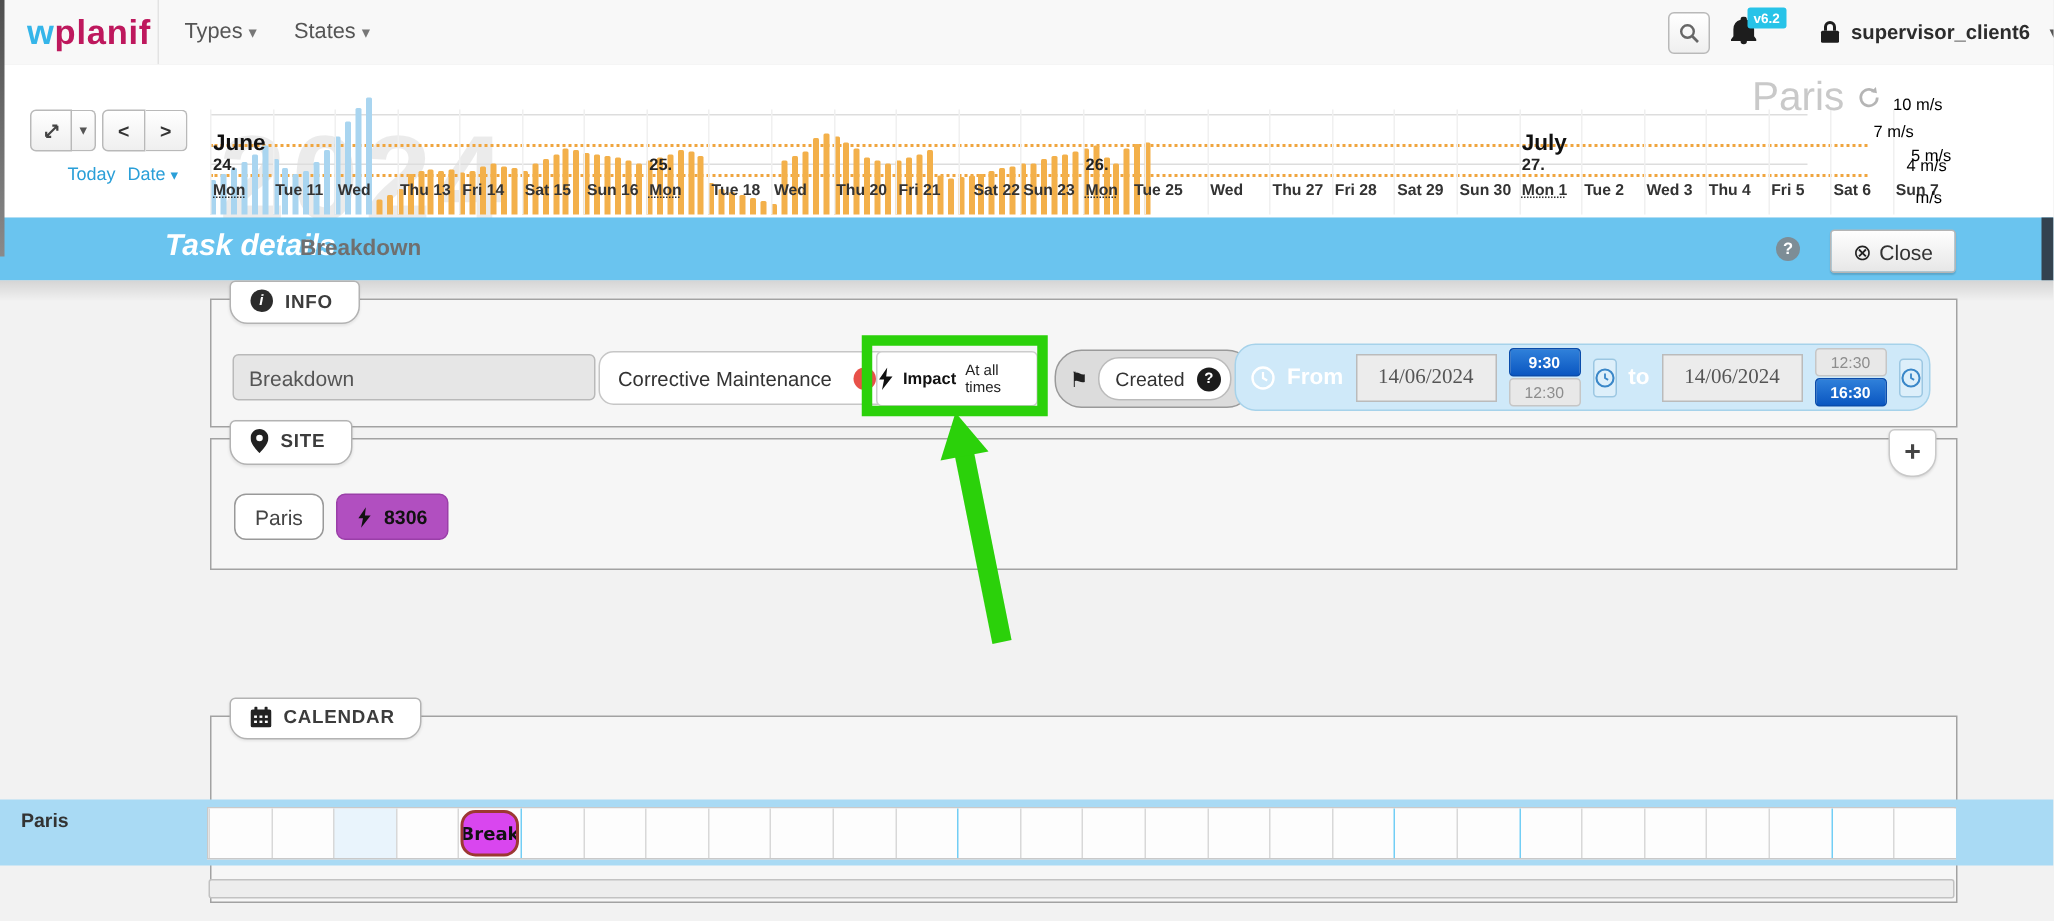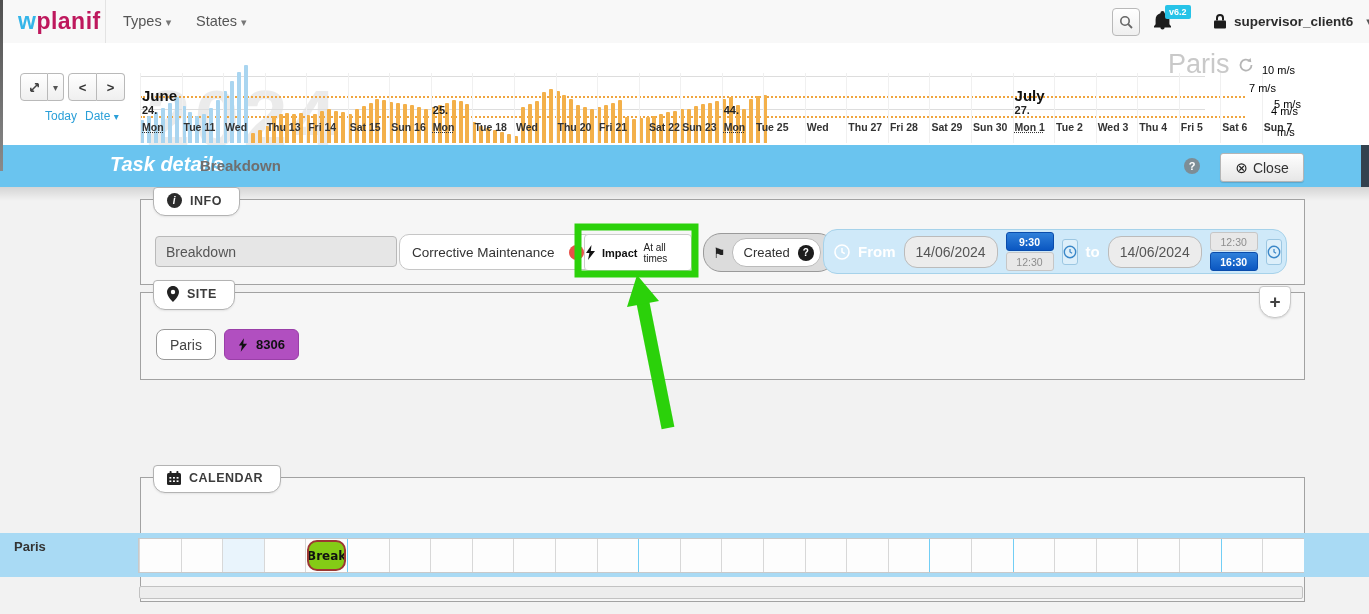--- a/index.html
+++ b/index.html
@@ -74,40 +74,40 @@
   .red-dot{width:15px;height:15px;border-radius:50%;background:#e85149;}
   .impact-btn{position:absolute;left:443px;top:34px;width:106px;height:35px;background:#fff;border:1px solid #ccc;border-radius:4px;display:flex;align-items:center;justify-content:center;gap:6px;}
   .impact-b{font-size:11px;font-weight:bold;color:#111;}
   .impact-r{font-size:10px;color:#222;}
   .created-grp{position:absolute;left:562px;top:33px;width:118px;height:37px;background:#dcdcdc;border:1px solid #9a9a9a;border-radius:18px;display:flex;align-items:center;padding:0 4px 0 9px;gap:6px;}
   .flag{font-size:14px;color:#222;}
   .created-inner{background:#fff;border:1px solid #bbb;border-radius:14px;height:27px;display:flex;align-items:center;gap:8px;padding:0 6px 0 11px;font-size:13px;color:#333;}
   .qbadge{width:16px;height:16px;border-radius:50%;background:#1c1c1c;color:#fff;font-size:10px;font-weight:bold;text-align:center;line-height:16px;}
   .when-panel{position:absolute;left:682px;top:29px;width:464px;height:45px;background:#cfe9f9;border:1px solid #a6d2ea;border-radius:14px;display:flex;align-items:center;padding:0 10px;gap:8px;box-sizing:border-box;}
   .when-lbl{font-size:15px;font-weight:bold;color:#fff;}
-  .date-input{width:88px;height:28px;background:#ececec;border:1px solid #bbb;border-radius:13px;text-align:center;font-size:14px;color:#555;font-family:Liberation Sans, sans-serif;}
+  .date-input{width:88px;height:28px;background:#ececec;border:1px solid #bbb;border-radius:0;text-align:center;font-size:14px;color:#555;font-family:Liberation Serif, serif;}
   .tstack{display:flex;flex-direction:column;gap:1px;}
   .topt{width:46px;height:17px;border-radius:3px;font-size:10.5px;font-weight:bold;display:flex;align-items:center;justify-content:center;}
   .topt.sel{background:linear-gradient(#2f80da,#0b57c1);color:#fff;border:1px solid #0a4cab;}
   .topt.un{background:#e8e8e8;color:#8d8d8d;border:1px solid #c6c6c6;font-weight:normal;}
   .clock-btn{width:24px;height:24px;background:#ddeffa;border:1px solid #9cc7e2;border-radius:3px;display:flex;align-items:center;justify-content:center;}
   
   .chip{position:absolute;background:#fff;border:1px solid #999;border-radius:8px;height:29px;display:flex;align-items:center;padding:0 13px;font-size:14px;color:#444;}
   .chip-paris{left:15px;top:36px;}
   .chip-8306{left:83px;top:36px;background:#b14fc0;border:1px solid #9a3fa8;border-radius:6px;font-weight:bold;color:#111;gap:8px;font-size:13px;}
   .chip-france{left:16px;top:34px;}
   .plus-btn{position:absolute;right:13px;top:-7px;width:30px;height:30px;background:#fff;border:1px solid #c9c9c9;border-radius:4px 4px 15px 15px;display:flex;align-items:center;justify-content:center;font-size:19px;font-weight:bold;color:#444;box-shadow:0 1px 2px rgba(0,0,0,.12);}
   
   .band{position:absolute;left:0;top:346px;width:1369px;height:44px;background:#a9daf4;}
   .band-label{position:absolute;left:14px;top:6px;font-size:13px;font-weight:bold;color:#333;}
   .cells{position:absolute;left:138px;top:351px;width:1166px;height:35px;border:1px solid #c9c9c9;background:#fff;box-sizing:border-box;}
   .cell{position:absolute;top:0;width:41.6px;height:33px;background:#fdfdfd;border-left:1px solid #d8d8d8;box-sizing:border-box;}
   .cell.today{background:#e9f4fc;}
   .cell.accent{border-left:1px solid #72cef5;}
-  .event-pill{position:absolute;left:1px;top:1px;right:1px;bottom:1px;background:#84cc16;border:2px solid #9c3832;border-radius:10px;font-size:12px;font-weight:bold;color:#111;display:flex;align-items:center;justify-content:center;overflow:hidden;white-space:nowrap;font-family:"DejaVu Sans",sans-serif;}
+  .event-pill{position:absolute;left:1px;top:1px;right:1px;bottom:1px;background:#d946ef;border:2px solid #9c3832;border-radius:10px;font-size:12px;font-weight:bold;color:#111;display:flex;align-items:center;justify-content:center;overflow:hidden;white-space:nowrap;font-family:"DejaVu Sans",sans-serif;}
   .hscroll{position:absolute;left:139px;top:399px;width:1164px;height:13px;background:#ededed;border:1px solid #c2c2c2;border-radius:2px;box-sizing:border-box;}
   
   .annot{position:absolute;left:0;top:0;width:1369px;height:614px;z-index:60;pointer-events:none;}
   svg{display:block;}
 </style>
 </head>
 <body>
 
 <header class="navbar">
   <div class="logo"><span class="lw">w</span><span class="lr">planif</span></div>
@@ -265,21 +265,21 @@
       <div class="tl-day" style="left: 373.95px;">Wed</div>
       <div class="tl-col" style="left: 415.5px;"></div>
       <div class="tl-day" style="left: 415.5px;">Thu 20</div>
       <div class="tl-col" style="left: 457.05px;"></div>
       <div class="tl-day" style="left: 457.05px;">Fri 21</div>
       <div class="tl-col" style="left: 498.6px;"></div>
       <div class="tl-day" style="left: 507px; text-align: right;">Sat 22</div>
       <div class="tl-col" style="left: 540.15px;"></div>
       <div class="tl-day" style="left: 540.15px;">Sun 23</div>
       <div class="tl-col" style="left: 581.7px;"></div>
-      <div class="tl-week" style="left: 581.7px;">44.</div>
+      <div class="tl-week" style="left: 581.7px;">26.</div>
       <div class="tl-day mon" style="left: 581.7px;">Mon</div>
       <div class="tl-col" style="left: 623.25px;"></div>
       <div class="tl-day" style="left: 614px;">Tue 25</div>
       <div class="tl-col" style="left: 664.8px;"></div>
       <div class="tl-day" style="left: 664.8px;">Wed</div>
       <div class="tl-col" style="left: 706.35px;"></div>
       <div class="tl-day" style="left: 706.35px;">Thu 27</div>
       <div class="tl-col" style="left: 747.9px;"></div>
       <div class="tl-day" style="left: 747.9px;">Fri 28</div>
       <div class="tl-col" style="left: 789.45px;"></div>

